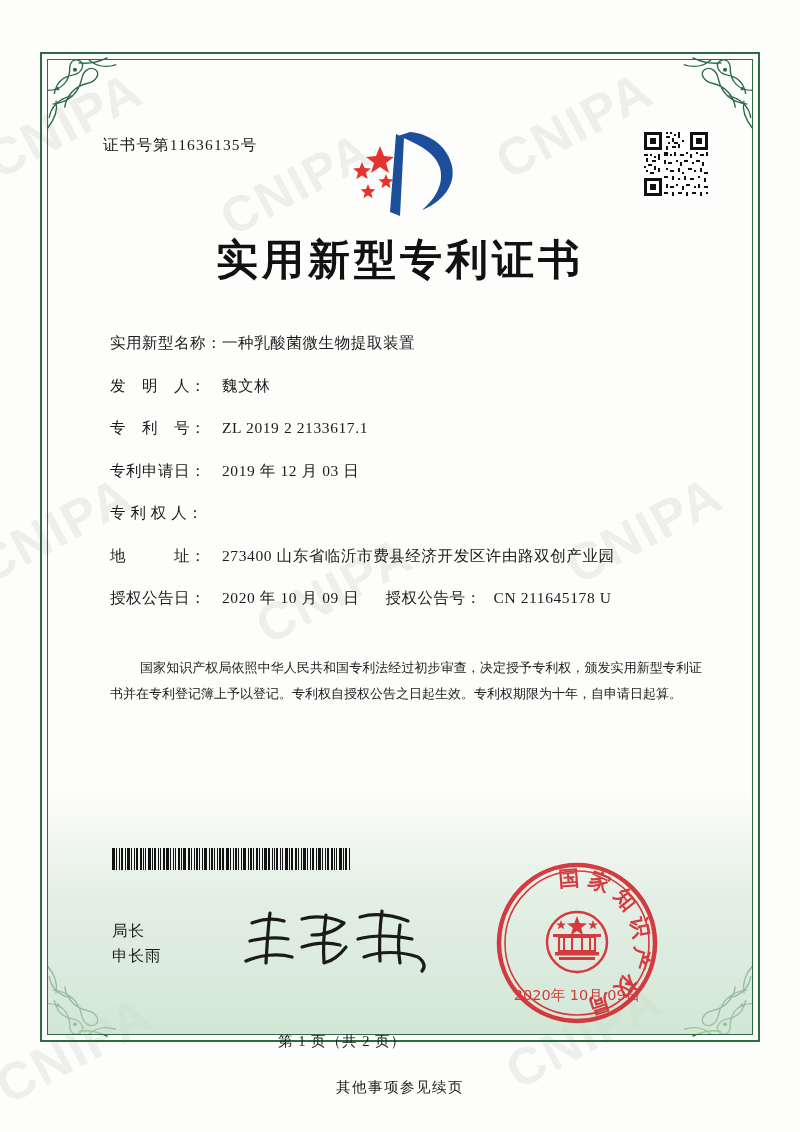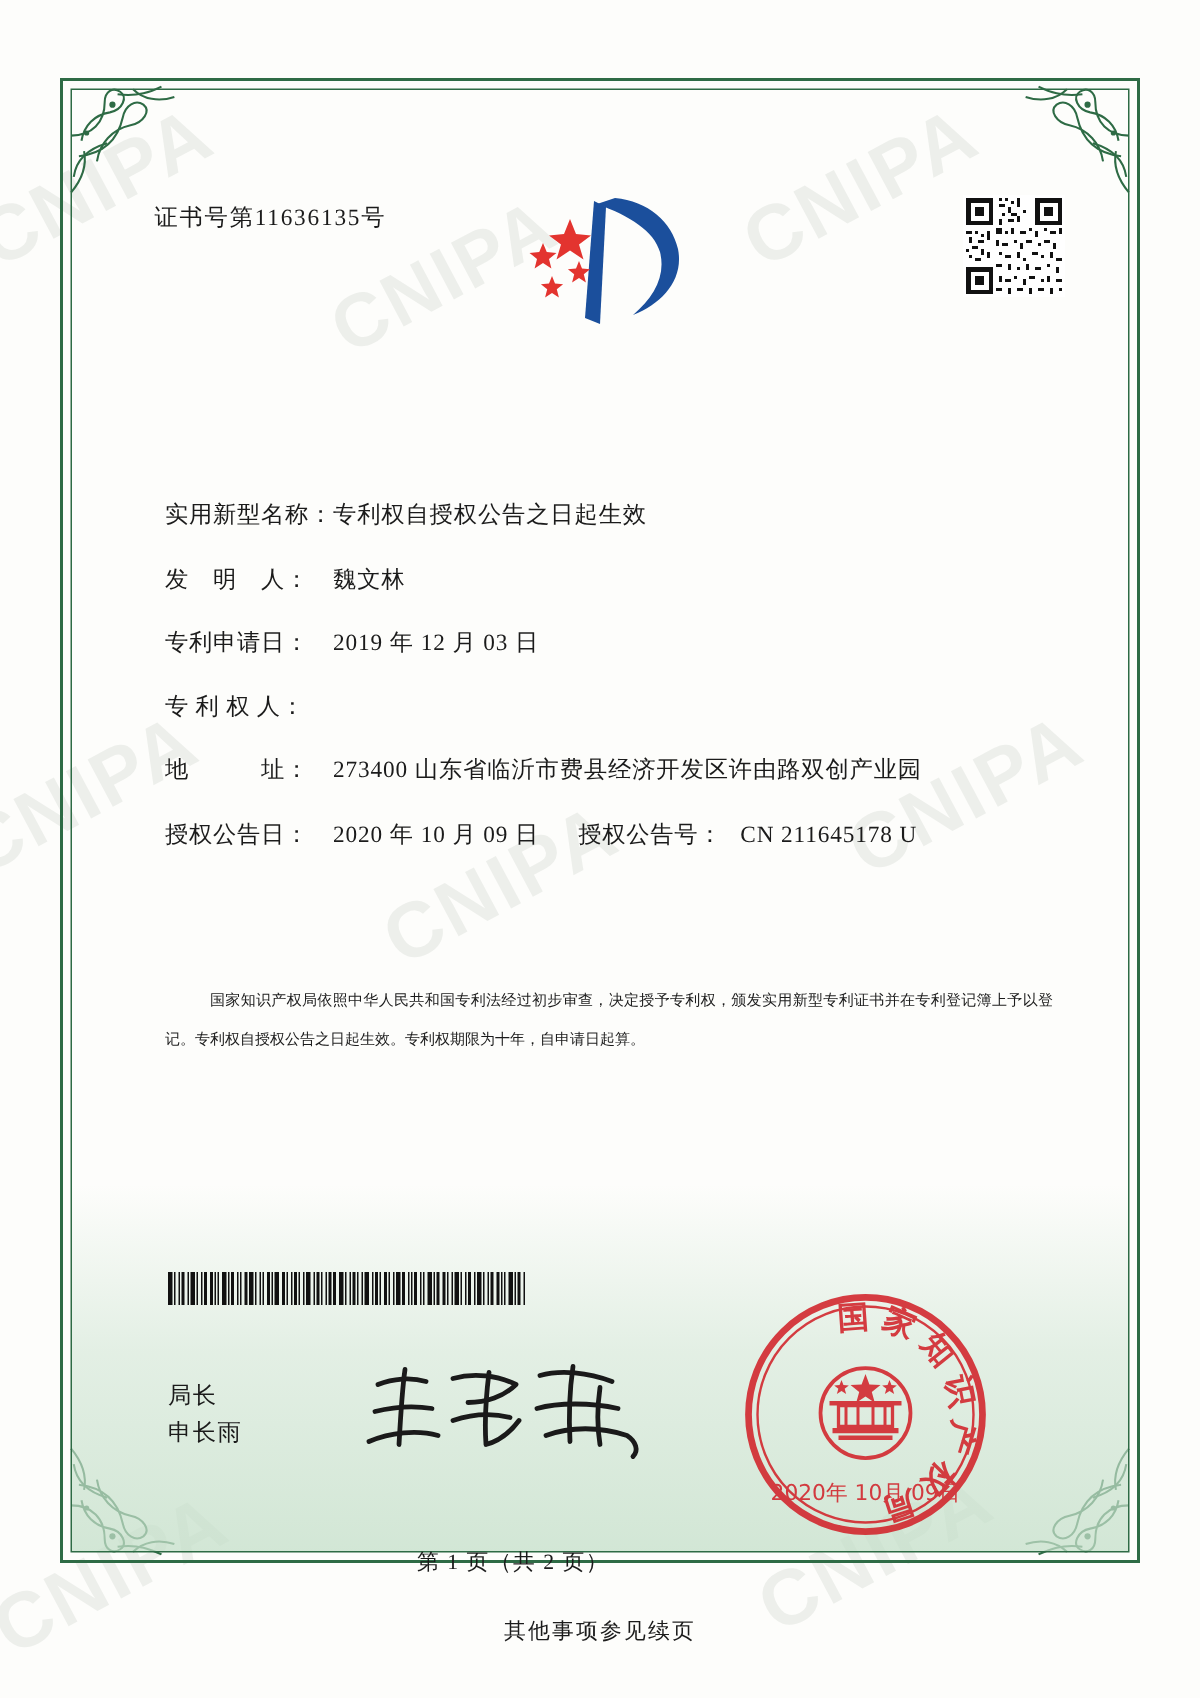--- a/index.html
+++ b/index.html
@@ -138,21 +138,21 @@
   .row-inline { display: flex; align-items: baseline; }
   .grant-label { width: 112px; flex: none; letter-spacing: 0.5px; }
   .grant-value { letter-spacing: 0.6px; }
   .pub-label { margin-left: 26px; letter-spacing: 0.5px; }
   .pub-value { margin-left: 12px; letter-spacing: 0.6px; text-align: right; }
 
   .paras {
     position: absolute;
     left: 110px; top: 655px;
     width: 592px;
-    font-size: 10px;
+    font-size: 13px;
     line-height: 25.5px;
     text-align: justify;
   }
   .paras p { margin: 0 0 1px 0; text-indent: 30px; }
 
   .barcode {
     position: absolute;
     left: 112px; top: 848px;
     height: 22px;
     display: flex;
@@ -368,29 +368,34 @@
           <rect x="15" y="31" width="1" height="2"></rect>
           <rect x="18" y="31" width="2" height="1"></rect>
         <rect x="22" y="31" width="1" height="2"></rect>
           <rect x="25" y="31" width="2" height="1"></rect>
           <rect x="29" y="31" width="1" height="2"></rect>
         <rect x="32" y="31" width="1" height="1"></rect>
       </g>
     </svg>
   </div>
 
+  <div class="title">实用新型专利证书</div>
 
   <div class="fields">
     <div class="field-row">
       <div class="field-label">实用新型名称：</div>
-      <div class="field-value">专利权自授权公告之日起生效</div>
+      <div class="field-value">一种乳酸菌微生物提取装置</div>
     </div>
     <div class="field-row">
       <div class="field-label">发　明　人：</div>
       <div class="field-value">魏文林</div>
+    </div>
+    <div class="field-row">
+      <div class="field-label">专　利　号：</div>
+      <div class="field-value">ZL 2019 2 2133617.1</div>
     </div>
     <div class="field-row">
       <div class="field-label">专利申请日：</div>
       <div class="field-value">2019 年 12 月 03 日</div>
     </div>
     <div class="field-row">
       <div class="field-label">专 利 权 人：</div>
     </div>
     <div class="field-row">
       <div class="field-label">地　　　址：</div>

